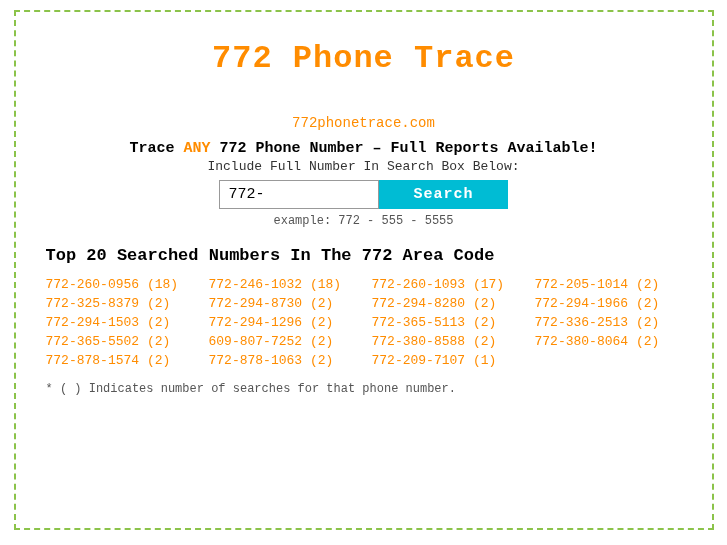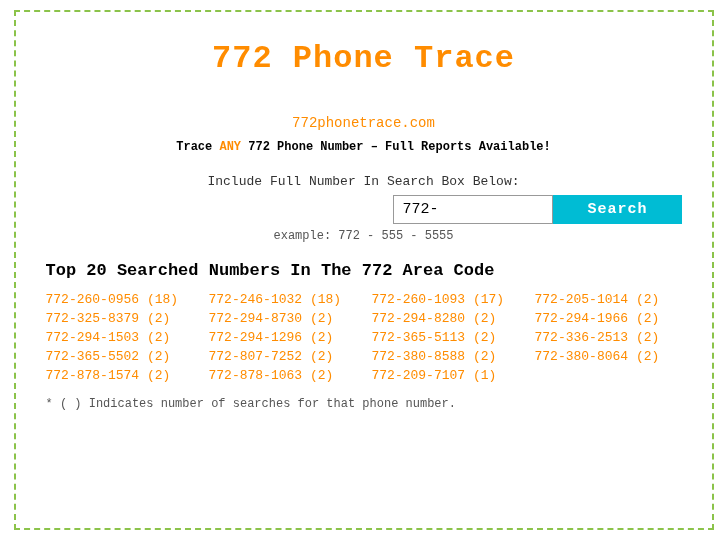--- a/index.html
+++ b/index.html
@@ -34,39 +34,39 @@
       margin-bottom: 8px;
     }
     .site-link a {
       color: #ff8c00;
       text-decoration: none;
       font-size: 14px;
       font-family: 'Courier New', Courier, monospace;
     }
     .tagline {
       text-align: center;
-      font-size: 12px;
+      font-size: 15px;
       font-weight: bold;
       font-family: 'Courier New', Courier, monospace;
       color: #000;
-      margin-bottom: 20px;
+      margin-bottom: 2px;
     }
     .tagline span.any {
       color: #ff8c00;
     }
     .search-label {
       text-align: center;
       font-size: 13px;
       font-family: 'Courier New', Courier, monospace;
       color: #333;
       margin-bottom: 6px;
     }
     .search-row {
       display: flex;
-      justify-content: flex-end;
+      justify-content: center;
       align-items: center;
       gap: 0;
       margin-bottom: 5px;
     }
     .search-input {
       border: 1px solid #999;
       padding: 5px 8px;
       font-size: 15px;
       font-family: 'Courier New', Courier, monospace;
       width: 160px;
@@ -148,21 +148,21 @@
       <a href="#" class="number-link">772-205-1014 (2)</a>
       <a href="#" class="number-link">772-325-8379 (2)</a>
       <a href="#" class="number-link">772-294-8730 (2)</a>
       <a href="#" class="number-link">772-294-8280 (2)</a>
       <a href="#" class="number-link">772-294-1966 (2)</a>
       <a href="#" class="number-link">772-294-1503 (2)</a>
       <a href="#" class="number-link">772-294-1296 (2)</a>
       <a href="#" class="number-link">772-365-5113 (2)</a>
       <a href="#" class="number-link">772-336-2513 (2)</a>
       <a href="#" class="number-link">772-365-5502 (2)</a>
-      <a href="#" class="number-link">772-807-7252 (2)</a>
+      <a href="#" class="number-link">609-807-7252 (2)</a>
       <a href="#" class="number-link">772-380-8588 (2)</a>
       <a href="#" class="number-link">772-380-8064 (2)</a>
       <a href="#" class="number-link">772-878-1574 (2)</a>
       <a href="#" class="number-link">772-878-1063 (2)</a>
       <a href="#" class="number-link">772-209-7107 (1)</a>
     </div>
 
   <div class="footnote">* ( ) Indicates number of searches for that phone number.</div>
 </div>
 

